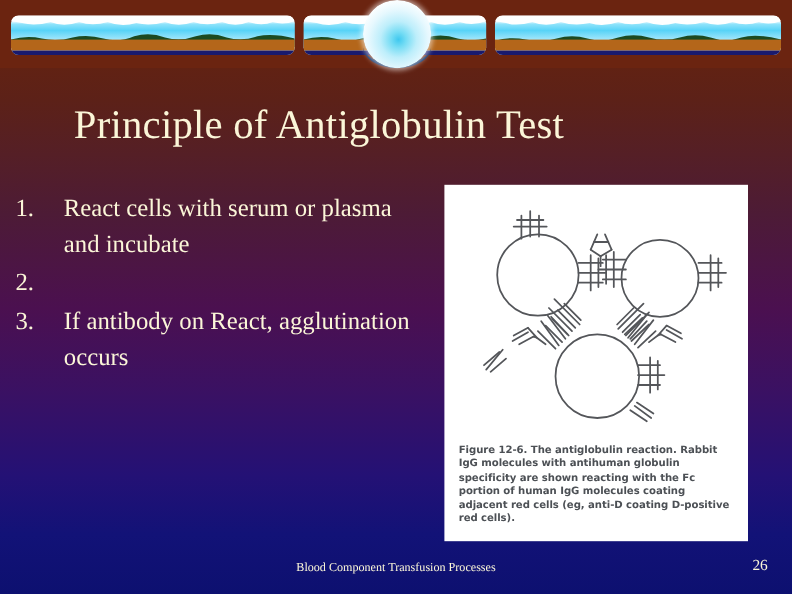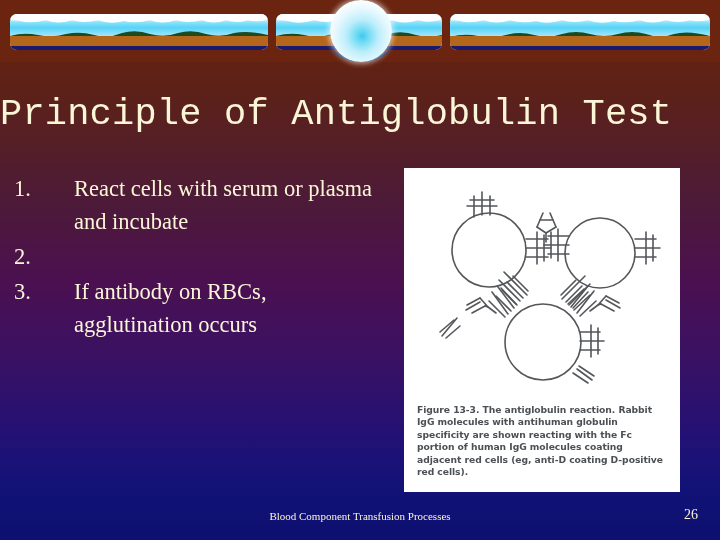--- a/index.html
+++ b/index.html
@@ -117,21 +117,20 @@
     position: absolute;
     left: 0;
     top: 92px;
     width: 580px;
     text-align: center;
     color: #fbf6d8;
     font-size: 37px;
     line-height: 44px;
     letter-spacing: 0.2px;
     white-space: nowrap;
-    font-family: Liberation Mono, monospace;
   }
 
   
   #bullets {
     position: absolute;
     left: 12px;
     top: 172px;
     width: 376px;
     color: #fbf6d8;
     font-size: 22.5px;
@@ -144,21 +143,20 @@
   }
   .bnum {
     width: 46px;
     flex: 0 0 46px;
     text-align: left;
     padding-left: 2px;
     box-sizing: border-box;
   }
   .btext {
     flex: 1 1 auto;
-    margin-left: 16px;
   }
 
   
   #figure {
     position: absolute;
     left: 404px;
     top: 168px;
     width: 276px;
     height: 324px;
     background: #ffffff;
@@ -267,21 +265,21 @@
   <div id="bullets">
     <div class="bullet">
       <span class="bnum">1.</span>
       <span class="btext">React cells with serum or plasma and incubate</span>
     </div>
     <div class="bullet">
       <span class="bnum">2.</span>
     </div>
     <div class="bullet">
       <span class="bnum">3.</span>
-      <span class="btext">If antibody on RBCs, agglutination occurs</span>
+      <span class="btext">If antibody on React, agglutination occurs</span>
     </div>
   </div>
 
   <div id="figure">
 
     <svg id="figure-art" viewBox="0 0 276 228">
       <g fill="none" stroke="#54565a" stroke-width="1.6" stroke-linecap="round" stroke-linejoin="round">
 
         <circle cx="85" cy="80" r="37"></circle>
         <circle cx="196" cy="83" r="35"></circle>
@@ -352,20 +350,20 @@
           <path d="M53,148 L38,166"></path>
         </g>
 
         <g>
           <path d="M175,196 L190,206 M169,203 L184,213"></path>
           <path d="M173,199 L188,210"></path>
         </g>
       </g>
     </svg>
 
-    <div id="figure-caption">Figure 13-3. The antiglobulin reaction. Rabbit IgG molecules with antihuman globulin specificity are shown reacting with the Fc portion of human IgG molecules coating adjacent red cells (eg, anti-D coating D-positive red cells).</div>
+    <div id="figure-caption">Figure 12-6. The antiglobulin reaction. Rabbit IgG molecules with antihuman globulin specificity are shown reacting with the Fc portion of human IgG molecules coating adjacent red cells (eg, anti-D coating D-positive red cells).</div>
   </div>
 
   <div id="footer-bar"></div>
   <div id="footer-text">Blood Component Transfusion Processes</div>
   <div id="footer-page">26</div>
 
 </div>
 
 </body></html>

